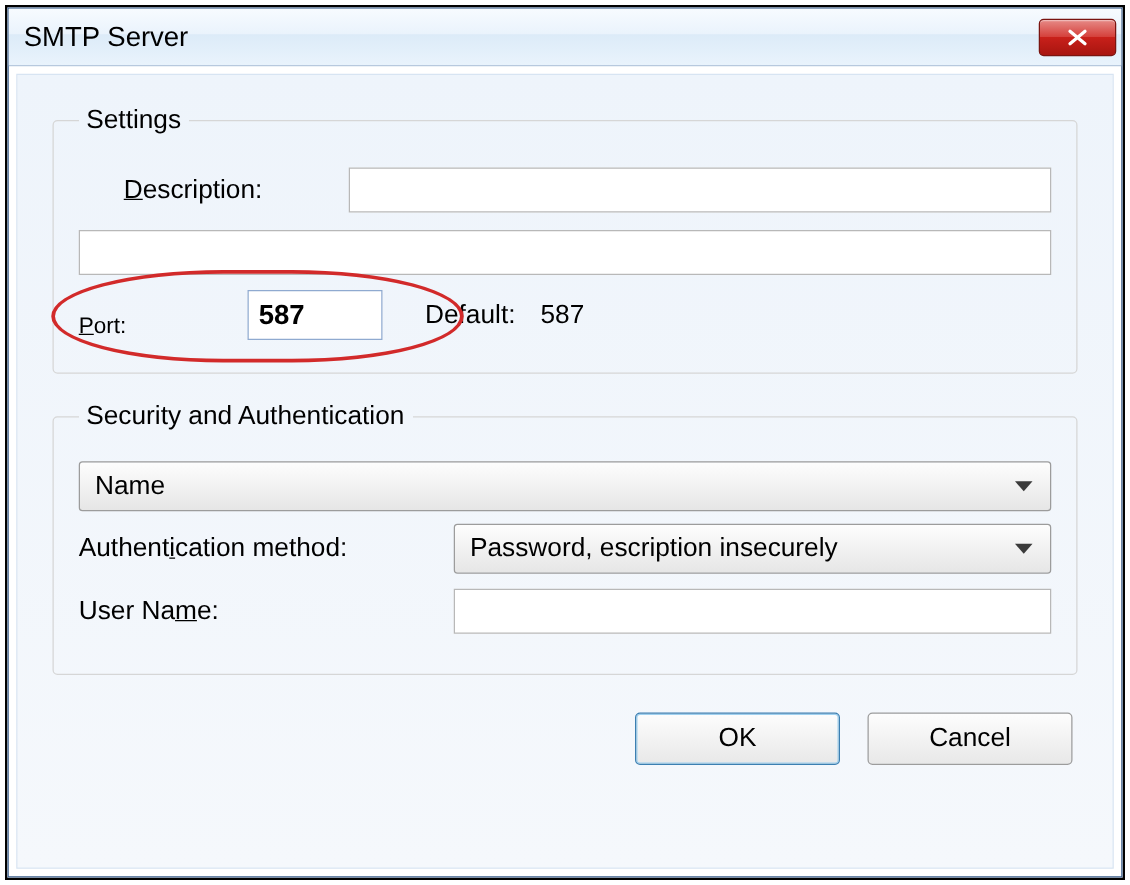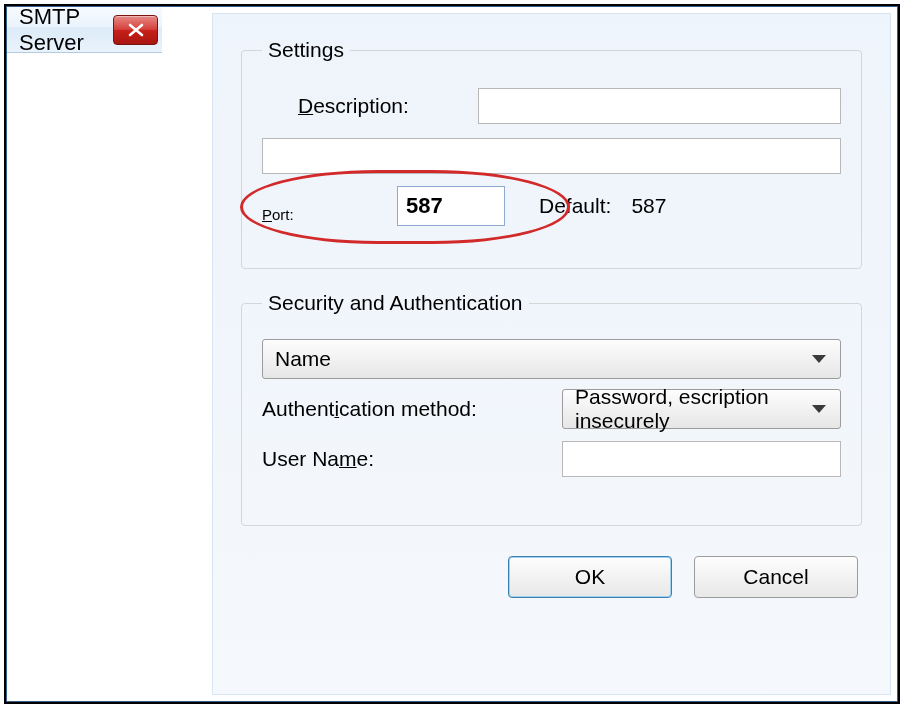--- a/index.html
+++ b/index.html
@@ -17,23 +17,22 @@
     border: 2px solid #000;
     width: 896px;
     height: 700px;
     display: flex;
     flex-direction: column;
   }
   .window {
     border: 1px solid #385d8a;
     flex: 1;
     display: flex;
-    flex-direction: row;
-    background: #fff;
-    gap: 44px;
+    flex-direction: column;
+    background: #fff;
   }
   .titlebar {
     display: flex;
     align-items: center;
     justify-content: space-between;
     height: 46px;
     padding: 0 4px 0 12px;
     background: linear-gradient(to bottom, #f7fbff 0%, #eaf3fc 45%, #dcebf8 46%, #e9f3fc 100%);
     border-bottom: 1px solid #b7c9de;
   }
@@ -62,21 +61,21 @@
     background: linear-gradient(to bottom, #eef4fb 0%, #f5f8fc 100%);
     border: 1px solid #d7e4f2;
     margin: 6px;
     padding: 24px 28px 20px 28px;
     display: flex;
     flex-direction: column;
   }
   fieldset {
     border: 1px solid #d6d6d6;
     border-radius: 4px;
-    padding: 14px 20px 36px 20px;
+    padding: 14px 20px 20px 20px;
     margin: 0 0 22px 0;
     position: relative;
   }
   legend {
     padding: 0 6px;
     font-size: 21px;
   }
   .row {
     display: flex;
     align-items: center;
@@ -110,21 +109,21 @@
     font-weight: bold;
     padding: 2px 8px;
   }
   .port-row {
     display: flex;
     align-items: center;
     gap: 20px;
     margin: 10px 0 6px 0;
     position: relative;
   }
-  .port-label { width: 115px; font-size: 15px; margin-top: 16px; }
+  .port-label { width: 115px; font-size: 18px; margin-top: 16px; }
   .port-default-label { margin-left: 14px; font-size: 21px; }
   .port-default-value { font-size: 21px; }
   .annot-ring {
     position: absolute;
     left: -22px;
     top: -16px;
     width: 330px;
     height: 74px;
     border: 3px solid #d22a2a;
     border-radius: 50% / 60%;

